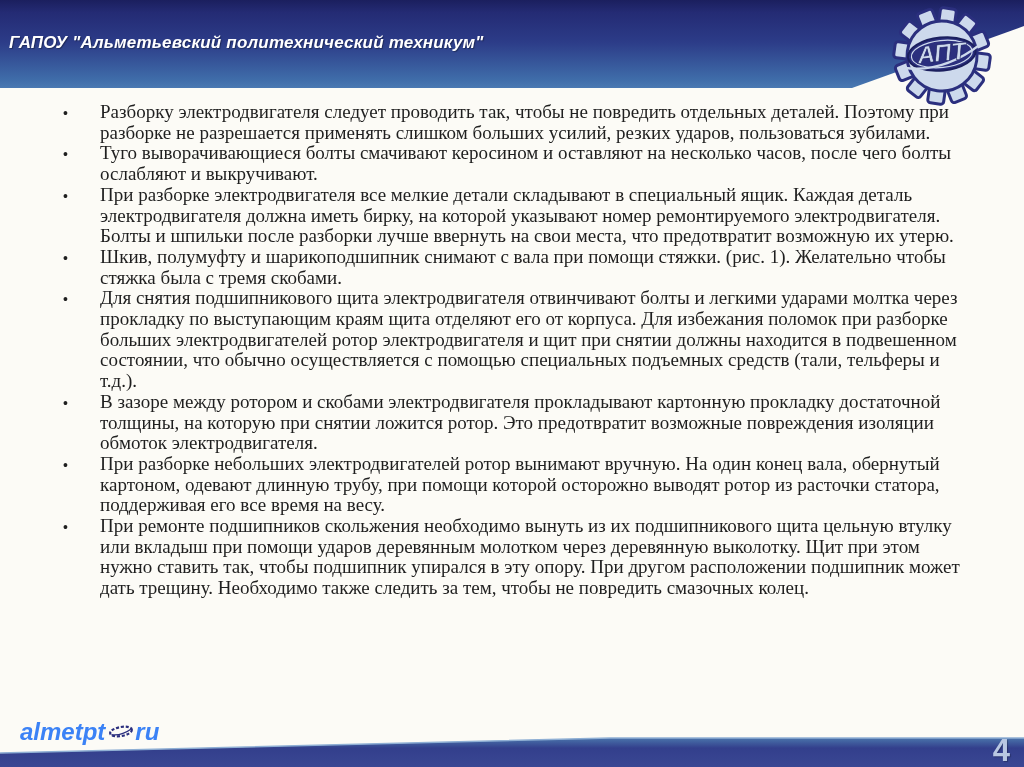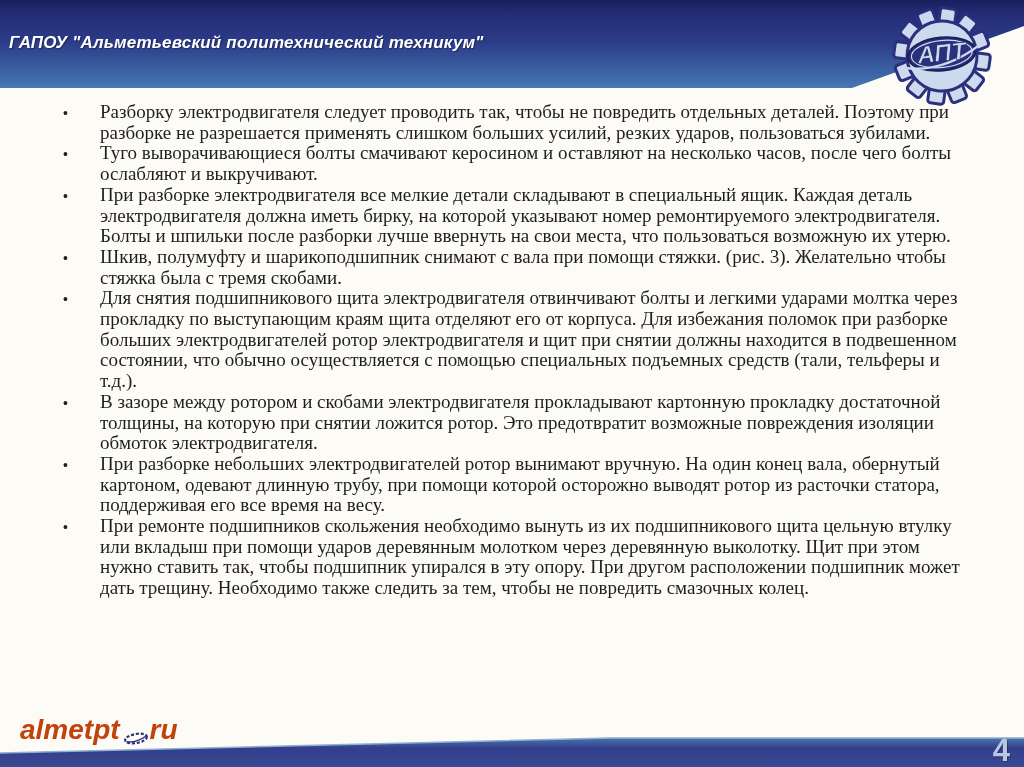--- a/index.html
+++ b/index.html
@@ -47,24 +47,24 @@
   .bullets .dot {
     position:absolute; left:-37px; top:1px;
     font-size:14px; color:#1f1f1f;
     font-family:"Liberation Sans", sans-serif;
   }
 
   
   .wedge { position:absolute; left:0; bottom:0; z-index:1; }
   .site-logo {
     position:absolute; left:20px; bottom:21px; z-index:2;
-    display:flex; align-items:flex-end;
+    display:flex; align-items:flex-start;
     font-family:"Liberation Sans", sans-serif;
-    font-size:28px; font-weight:bold; font-style:italic;
-    color:#c2410c; white-space:nowrap;
+    font-size:24px; font-weight:bold; font-style:italic;
+    color:#3b82f6; white-space:nowrap;
   }
   .site-logo .mini-gear { margin:6px 1px 0 3px; }
   .page-number {
     position:absolute; right:14px; bottom:-2px; z-index:3;
     font-family:"Liberation Sans", sans-serif;
     font-size:31px; font-weight:bold;
     color:#b9c8e2;
     text-shadow:1px 1px 1px rgba(0,0,0,0.25);
   }
 </style>
@@ -136,25 +136,25 @@
     <li>
       <span class="dot">•</span>
       <span>Разборку электродвигателя следует проводить так, чтобы не повредить отдельных деталей. Поэтому при разборке не разрешается применять слишком больших усилий, резких ударов, пользоваться зубилами.</span>
     </li>
     <li>
       <span class="dot">•</span>
       <span>Туго выворачивающиеся болты смачивают керосином и оставляют на несколько часов, после чего болты ослабляют и выкручивают.</span>
     </li>
     <li>
       <span class="dot">•</span>
-      <span>При разборке электродвигателя все мелкие детали складывают в специальный ящик. Каждая деталь электродвигателя должна иметь бирку, на которой указывают номер ремонтируемого электродвигателя. Болты и шпильки после разборки лучше ввернуть на свои места, что пользоваться возможную их утерю.</span>
+      <span>При разборке электродвигателя все мелкие детали складывают в специальный ящик. Каждая деталь электродвигателя должна иметь бирку, на которой указывают номер ремонтируемого электродвигателя. Болты и шпильки после разборки лучше ввернуть на свои места, что предотвратит возможную их утерю.</span>
     </li>
     <li>
       <span class="dot">•</span>
-      <span>Шкив, полумуфту и шарикоподшипник снимают с вала при помощи стяжки. (рис. 3). Желательно чтобы стяжка была с тремя скобами.</span>
+      <span>Шкив, полумуфту и шарикоподшипник снимают с вала при помощи стяжки. (рис. 1). Желательно чтобы стяжка была с тремя скобами.</span>
     </li>
     <li>
       <span class="dot">•</span>
       <span>Для снятия подшипникового щита электродвигателя отвинчивают болты и легкими ударами молтка через прокладку по выступающим краям щита отделяют его от корпуса. Для избежания поломок при разборке больших электродвигателей ротор электродвигателя и щит при снятии должны находится в подвешенном состоянии, что обычно осуществляется с помощью специальных подъемных средств (тали, тельферы и т.д.).</span>
     </li>
     <li>
       <span class="dot">•</span>
       <span>В зазоре между ротором и скобами электродвигателя прокладывают картонную прокладку достаточной толщины, на которую при снятии ложится ротор. Это предотвратит возможные повреждения изоляции обмоток электродвигателя.</span>
     </li>
     <li>

